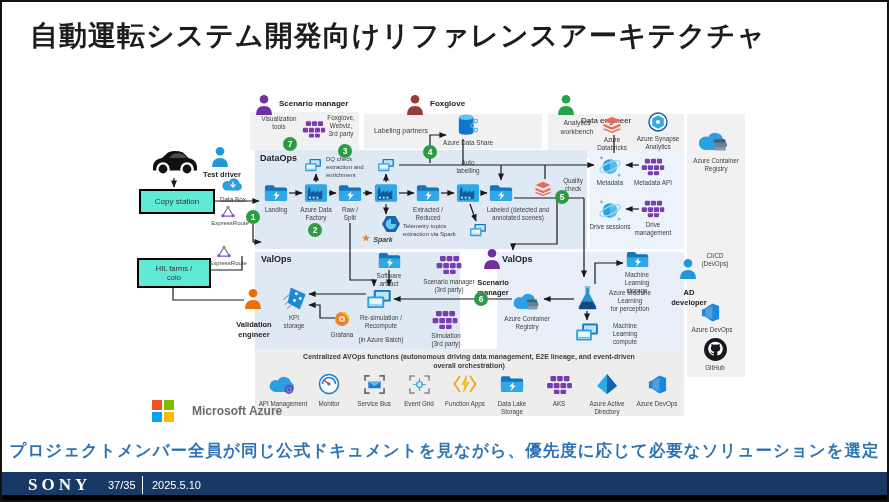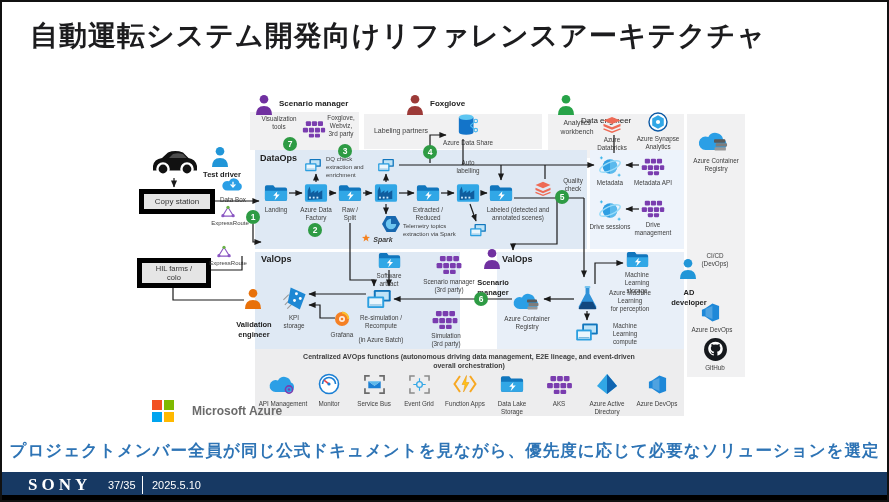--- a/index.html
+++ b/index.html
@@ -25,21 +25,21 @@
   .panel{position:absolute}
   .panel-label{position:absolute;font-size:9px;font-weight:bold;color:#1e1e1e}
   .nlabel{position:absolute;font-size:6.3px;color:#3d3d3d;line-height:1.3;text-align:center;
           transform:translateX(-50%);white-space:nowrap}
   .nlabel.left{transform:none;text-align:left}
   .nlabel span{display:block}
   .icon{position:absolute;line-height:0}
   .badge{position:absolute;width:14px;height:14px;border-radius:50%;background:var(--badge,#2e9b44);
          color:#fff;font-size:8.5px;font-weight:bold;display:flex;align-items:center;
          justify-content:center;transform:translate(-50%,-50%);z-index:6}
-  .pbox{position:absolute;background:#e5e5e5;border:5px solid #000000;display:flex;flex-direction:column;
+  .pbox{position:absolute;background:#5eead4;border:2px solid #000000;display:flex;flex-direction:column;
         align-items:center;justify-content:center;color:#333;text-align:center;line-height:1.2;box-sizing:border-box}
   #arrows{position:absolute;left:0;top:0;pointer-events:none;z-index:4}
 </style>
 </head>
 <body>
 
 <div class="slide">
   <div class="title">自動運転システム開発向けリファレンスアーキテクチャ</div>
 
   <div id="diagram">

